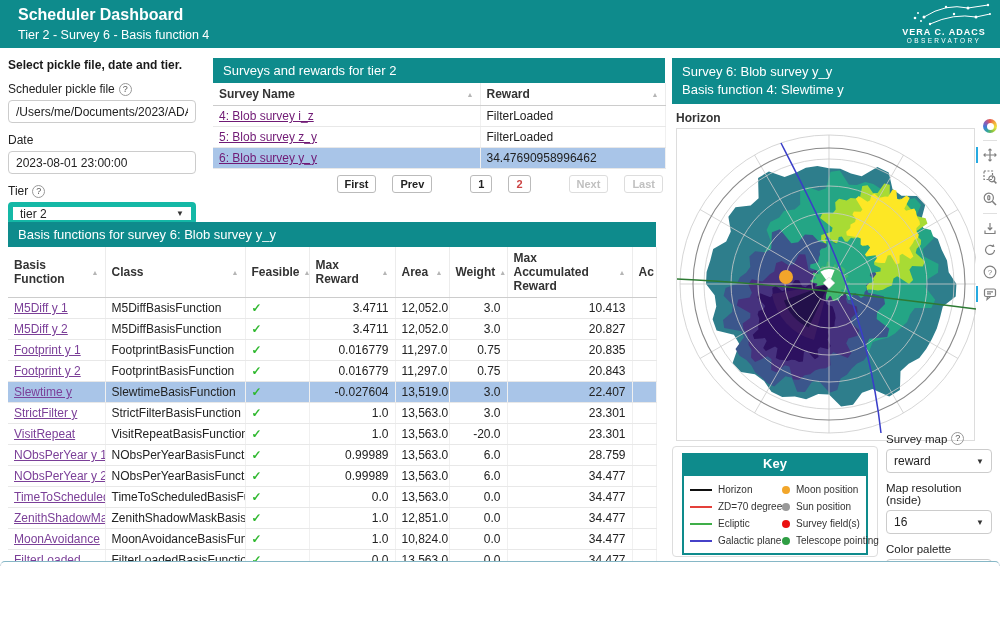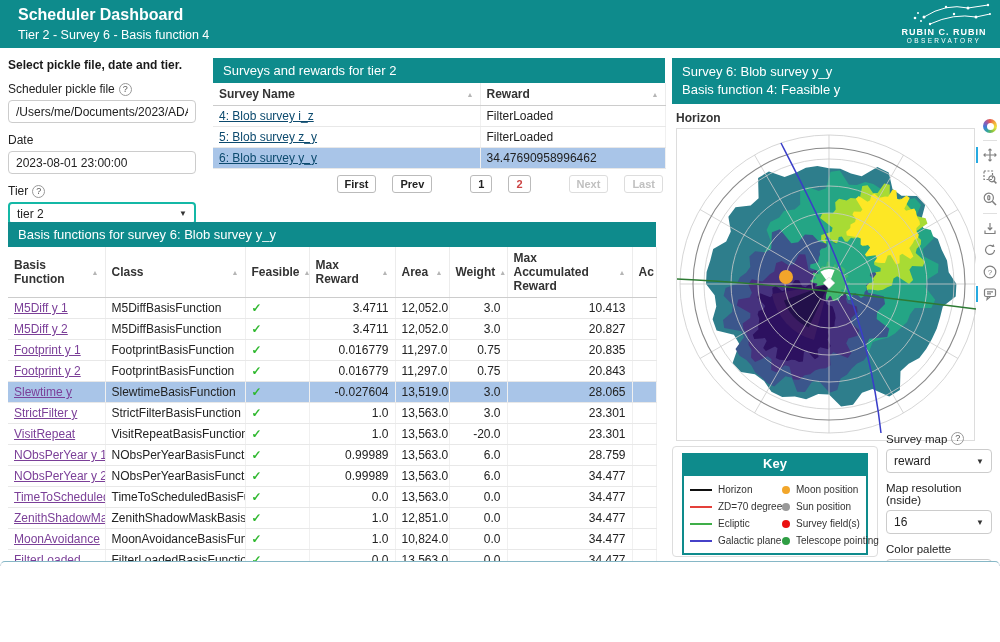--- a/index.html
+++ b/index.html
@@ -16,41 +16,41 @@
   .logo-l2 { font-size:6.5px; letter-spacing:2.4px; line-height:8px; }
 
   
   .left-form { position:absolute; left:8px; top:58px; width:190px; }
   .form-heading { font-size:12px; font-weight:bold; color:#1a1a1a; margin-bottom:10px; }
   .form-label { font-size:12px; color:#222; margin-bottom:4px; display:flex; align-items:center; gap:4px; }
   .info-circle { display:inline-block; width:13px; height:13px; border:1px solid #999; border-radius:50%;
     color:#555; font-size:9px; line-height:11px; text-align:center; }
   .text-input { width:188px; height:23px; border:1px solid #ccc; border-radius:4px; font-size:12px;
     padding:0 7px; color:#222; font-family:"Liberation Sans",sans-serif; margin-bottom:10px; background:#fff; }
-  .select-box { width:188px; height:23px; border:2px solid #14b8a6; border-radius:4px; font-size:12px;
+  .select-box { width:188px; height:23px; border:5px solid #14b8a6; border-radius:4px; font-size:12px;
     padding:0 7px; color:#222; background:#fff; display:flex; align-items:center; justify-content:space-between; cursor:pointer; }
   .select-caret { font-size:8px; color:#333; }
 
   
   .panel-head { background:#0e8b8c; color:#fff; font-size:13px; padding:5px 10px; }
   .surveys-panel { position:absolute; left:213px; top:58px; width:452px; }
   .basis-panel { position:absolute; left:8px; top:222px; width:648px; }
   .sky-panel { position:absolute; left:672px; top:58px; width:328px; }
   .sky-panel .panel-head { line-height:18px; }
 
   table { border-collapse:collapse; table-layout:fixed; background:#fff; }
   th { font-size:12px; color:#333; text-align:left; padding:4px 6px; border-bottom:1px solid #ccc;
        border-right:1px solid #ececec; background:#fff; }
   th .th-flex { display:flex; align-items:center; justify-content:space-between; }
   .sort { font-size:7px; color:#b5b5b5; margin-left:4px; }
   td { font-size:12px; color:#222; padding:3px 6px; border-bottom:1px solid #e8e8e8; border-right:1px solid #f0f0f0;
        white-space:nowrap; overflow:hidden; height:20px; }
   tr.selected td { background:#a9c5e8; }
   td a { text-decoration:underline; }
-  .surveys-table td a { color:#0c4a6e; }
+  .surveys-table td a { color:#701a75; }
   .basis-table td a { color:#7b3f98; }
   .c-num { text-align:right; }
   .c-feas { color:#2eb82e; font-weight:bold; }
 
   .pager { display:flex; justify-content:flex-end; align-items:center; gap:16px; padding:6px 2px; }
   .pg-gap { width:6px; }
   .pg-btn { border:1px solid #bbb; border-radius:3px; background:#fff; font-size:11px; font-weight:bold;
     padding:2px 7px; color:#222; font-family:"Liberation Sans",sans-serif; cursor:pointer; }
   .pg-btn.current { color:#c44; }
   .pg-btn.disabled { color:#c0c0c0; border-color:#ddd; }
@@ -117,21 +117,21 @@
           <circle cx="92" cy="4" r="1.2"></circle>
             <circle cx="34" cy="23" r="1.2"></circle>
             <circle cx="58" cy="13" r="1.2"></circle>
           <circle cx="80" cy="16" r="1.5"></circle>
             <circle cx="94" cy="13" r="1"></circle>
           <circle cx="22" cy="12" r="1"></circle>
             <circle cx="25" cy="20" r="1"></circle>
             <circle cx="19" cy="17" r="1.3"></circle>
         </g>
       </svg>
-      <div class="logo-l1">RUBIN C. RUBIN</div>
+      <div class="logo-l1">VERA C. ADACS</div>
       <div class="logo-l2">OBSERVATORY</div>
     </div>
   </div>
 
   <div class="left-form">
     <div class="form-heading">Select pickle file, date and tier.</div>
     <div class="form-label">
       <span>Scheduler pickle file</span>
       <span class="info-circle">?</span>
     </div>
@@ -309,21 +309,21 @@
     <td></td>
   </tr>
 
   <tr class="selected">
     <td><a href="#">Slewtime y</a></td>
     <td class="c-class">SlewtimeBasisFunction</td>
     <td class="c-feas">✓</td>
     <td class="c-num">-0.027604</td>
     <td class="c-num">13,519.0</td>
     <td class="c-num">3.0</td>
-    <td class="c-num">28.065</td>
+    <td class="c-num">22.407</td>
     <td></td>
   </tr>
 
   <tr>
     <td><a href="#">StrictFilter y</a></td>
     <td class="c-class">StrictFilterBasisFunction</td>
     <td class="c-feas">✓</td>
     <td class="c-num">1.0</td>
     <td class="c-num">13,563.0</td>
     <td class="c-num">3.0</td>
@@ -417,21 +417,21 @@
       <button class="pg-btn">2</button>
       <span class="pg-gap"></span>
       <button class="pg-btn">Next</button>
       <button class="pg-btn">Last</button>
     </div>
   </div>
 
   <div class="sky-panel">
     <div class="panel-head">
       <div>Survey 6: Blob survey y_y</div>
-      <div>Basis function 4: Feasible y</div>
+      <div>Basis function 4: Slewtime y</div>
     </div>
     <div class="plot-label">Horizon</div>
     <div class="plot-box">
       <svg width="299" height="313" viewBox="0 0 299 313">
           <path d="M279.4 155.0L278.7 167.5L265.8 177.6L263.0 188.7L259.8 199.6L254.9 210.0L249.2 219.9L242.3 229.1L231.7 234.7L223.5 242.2L222.9 261.1L212.2 267.6L195.5 260.1L185.0 263.8L176.0 275.7L164.1 277.4L152.0 265.5L141.2 265.0L129.1 270.3L117.9 267.5L105.2 267.9L94.4 262.7L87.1 252.1L77.9 245.2L63.9 243.1L55.6 234.1L62.3 214.9L56.9 205.8L39.6 201.5L35.6 190.3L39.3 177.4L37.7 166.3L29.0 155.0L29.6 142.9L33.3 131.4L36.2 119.9L49.2 112.4L53.8 102.5L51.4 87.8L58.5 78.2L73.6 76.6L81.6 69.3L81.1 48.9L91.9 42.5L107.6 47.9L118.3 44.0L128.9 38.7L140.4 37.0L152.0 39.3L163.3 39.8L174.0 44.5L184.7 47.2L200.4 38.1L211.7 43.4L215.5 60.0L224.5 66.7L240.0 67.0L248.2 76.0L243.4 93.9L248.9 103.2L260.8 109.9L264.7 120.8L270.0 131.5L271.7 143.2Z" fill="#2e7e8c"></path>
           <path d="M261.5 135.0L261.0 143.8L250.3 150.6L248.4 158.2L258.2 170.7L254.3 179.0L237.8 178.9L233.1 185.2L230.1 193.1L224.2 198.6L218.3 204.3L211.3 208.5L203.2 210.4L195.7 213.1L190.3 226.9L181.2 228.2L172.0 212.8L164.4 212.4L154.9 220.9L146.6 218.8L142.8 205.6L136.0 202.4L123.9 207.0L117.0 202.0L109.4 197.6L103.6 191.2L103.8 180.5L99.7 173.6L90.6 168.7L87.7 160.6L99.8 149.4L98.7 142.2L82.0 135.0L82.5 126.2L91.5 119.0L93.5 111.2L89.6 100.9L93.4 93.0L102.2 88.4L107.1 81.7L117.6 80.6L123.2 75.6L123.1 61.8L130.5 57.4L141.7 61.9L149.0 59.3L153.6 42.7L162.8 41.4L172.0 55.7L179.8 56.1L188.3 53.0L196.3 55.0L203.2 59.6L210.5 63.0L217.3 67.2L223.8 71.9L237.9 69.1L244.0 75.9L237.5 91.2L241.5 97.8L253.8 101.1L256.8 109.3L245.8 120.3L246.9 127.6Z" fill="#24a585"></path>
           <path d="M244.1 111.0L243.8 115.7L239.7 119.7L238.7 123.9L248.0 132.6L245.7 137.5L235.1 137.1L232.4 140.8L236.1 151.1L232.0 154.9L220.2 147.2L216.5 149.4L214.9 156.6L210.3 158.2L205.9 160.7L201.0 161.4L196.0 160.8L191.1 160.5L184.9 166.9L179.5 165.5L179.6 150.5L175.8 148.7L166.7 154.9L162.5 151.8L164.5 142.5L161.6 139.3L150.6 141.3L147.8 136.7L147.1 131.3L145.4 126.4L149.9 120.2L149.3 115.6L144.1 111.0L144.3 105.9L154.6 102.8L155.6 98.7L143.1 89.1L145.5 84.0L155.8 84.2L158.7 80.4L158.2 73.2L162.1 69.7L169.6 71.4L173.6 69.0L178.8 69.5L183.0 68.1L185.3 57.1L190.6 56.3L196.0 63.9L200.6 64.1L207.3 54.4L212.8 55.8L212.7 70.7L216.6 72.5L223.7 69.5L227.7 72.4L230.6 76.4L233.8 80.0L237.7 83.1L240.3 87.3L248.6 89.2L250.5 94.5L239.0 102.5L239.6 106.7Z" fill="#a8db34"></path>
           <path d="M239.5 99.0L239.3 102.1L241.8 105.7L241.0 109.0L237.3 111.1L236.0 114.0L234.2 116.5L232.3 119.0L236.4 127.4L233.5 130.0L225.3 124.8L222.6 126.4L222.6 134.2L219.1 135.5L213.4 126.0L210.7 126.4L208.0 134.1L204.6 133.9L201.1 133.8L197.7 133.0L194.9 130.7L191.8 129.3L186.9 130.6L183.9 128.3L189.0 118.0L187.2 116.1L177.2 119.6L175.3 116.5L179.6 110.8L178.6 107.9L169.8 106.6L169.2 102.8L173.3 99.0L173.5 95.6L178.1 93.0L178.8 90.1L175.4 85.5L176.9 82.4L183.7 82.8L185.4 80.5L178.8 69.8L181.8 67.1L190.5 72.8L193.1 71.2L194.3 66.0L197.6 64.8L202.0 68.7L205.0 68.3L208.0 67.5L211.1 67.7L215.6 60.5L219.4 61.5L220.1 69.8L222.9 71.1L229.6 66.6L232.7 68.9L227.3 79.7L229.1 81.7L237.2 79.5L239.0 82.4L239.5 85.9L240.7 89.1L242.5 92.1L243.0 95.6Z" fill="#fde725"></path>
           <path d="M200.1 183.0L199.7 190.1L212.3 199.8L210.2 207.9L192.4 209.7L189.5 215.8L191.3 225.3L186.9 231.3L179.8 234.8L174.5 239.7L169.9 245.7L163.6 249.5L160.3 261.0L152.5 263.8L141.7 251.8L134.9 252.8L128.0 263.1L120.2 262.7L114.9 248.8L108.5 247.2L97.2 257.4L90.0 254.0L84.4 248.2L78.2 243.6L74.4 236.6L69.4 231.1L62.5 226.8L58.5 220.1L66.9 208.3L64.7 202.2L47.2 199.1L46.0 191.1L55.2 183.0L55.6 175.9L46.6 166.8L48.6 158.9L59.8 154.7L62.9 148.2L69.1 143.7L73.3 138.1L72.4 127.4L78.1 122.2L88.1 123.3L94.2 119.7L94.9 103.2L102.9 100.3L114.3 114.2L121.1 113.2L128.0 105.6L135.6 106.0L142.0 112.8L148.8 114.5L156.9 113.2L163.6 116.4L174.5 113.4L181.1 118.3L178.6 132.4L183.3 137.6L195.2 138.1L199.3 144.9L189.1 157.7L191.3 163.8L206.8 167.3L208.0 175.1Z" fill="#3b568c"></path>
           <path d="M174.2 189.0L174.0 194.1L182.0 200.9L180.5 206.8L171.4 209.5L169.2 214.2L174.4 224.0L170.8 229.0L156.3 223.3L152.8 226.5L153.6 236.3L148.8 239.2L143.0 239.7L137.9 241.5L133.2 245.3L127.6 246.2L122.0 250.8L115.9 250.5L112.4 237.4L107.7 236.2L99.4 243.5L94.2 241.0L94.5 230.2L90.5 227.3L78.1 232.9L74.0 228.4L74.5 220.7L71.6 215.9L71.5 209.9L69.7 204.9L66.4 200.1L65.6 194.6L73.2 189.0L73.4 184.2L59.8 176.6L61.3 170.6L72.7 168.6L74.9 163.8L71.3 155.1L74.9 150.3L85.4 152.4L89.1 148.9L92.8 145.3L97.2 142.6L99.2 133.9L104.7 131.9L111.5 136.2L116.7 135.5L122.0 125.2L128.3 125.5L131.5 141.1L136.2 142.3L143.9 136.0L149.0 138.4L151.5 144.8L155.7 147.9L163.0 148.0L166.8 152.2L173.2 154.8L176.3 160.0L168.7 169.6L170.4 174.3L179.9 177.5L180.7 183.2Z" fill="#46327e"></path>

